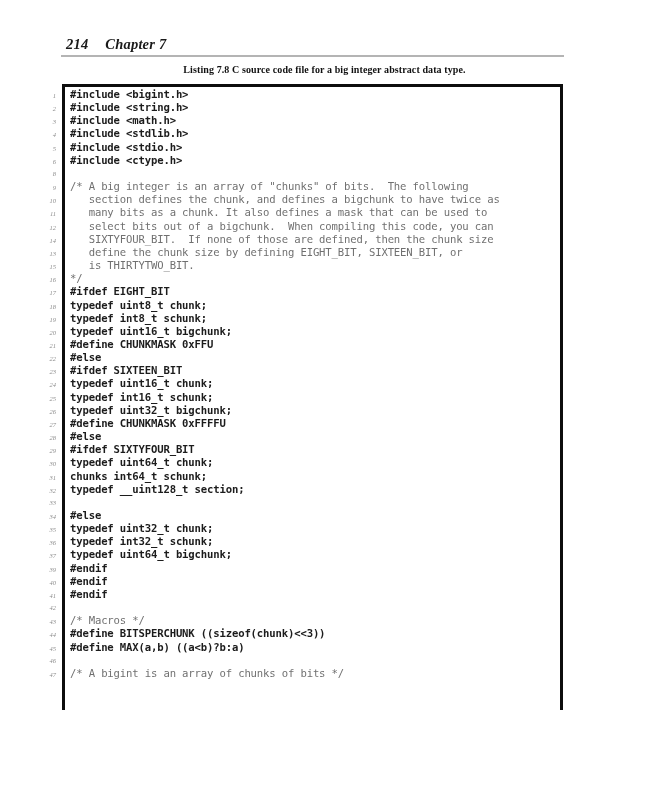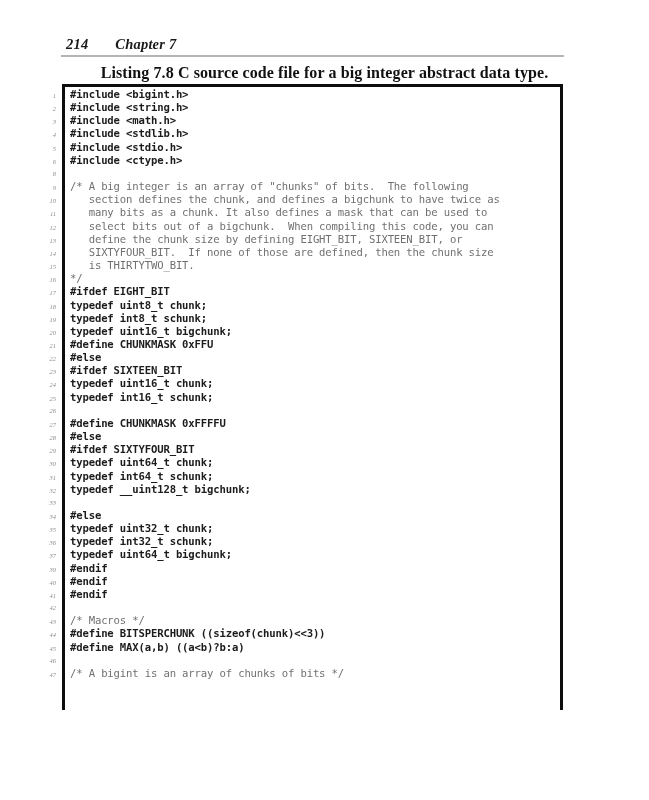--- a/index.html
+++ b/index.html
@@ -20,39 +20,39 @@
     position: absolute;
     left: 66px;
     top: 36px;
     font-family: "Liberation Serif", serif;
     font-weight: bold;
     font-style: italic;
     font-size: 14.5px;
     color: #1a1a1a;
     letter-spacing: 0.2px;
   }
-  .running-head .pagenum { margin-right: 27px; font-family: Liberation Serif, serif; }
+  .running-head .pagenum { margin-right: 17px; font-family: Liberation Serif, serif; }
   .head-rule {
     position: absolute;
     left: 61px;
     top: 55px;
     width: 503px;
     height: 2px;
     background: #b4b4b4;
   }
   
   .caption {
     position: absolute;
     left: 0;
     top: 64px;
     width: 649px;
     text-align: center;
     font-family: "Liberation Serif", serif;
     font-weight: bold;
-    font-size: 16px;
+    font-size: 10px;
     color: #111111;
     letter-spacing: 0.1px;
   }
   
   .frame {
     position: absolute;
     left: 62px;
     top: 84px;
     width: 501px;
     height: 626px;
@@ -149,28 +149,28 @@
       </div>
       <div class="row">
         <span class="ln">11</span>
         <span class="txt comment">   many bits as a chunk. It also defines a mask that can be used to</span>
       </div>
       <div class="row">
         <span class="ln">12</span>
         <span class="txt comment">   select bits out of a bigchunk.  When compiling this code, you can</span>
       </div>
       <div class="row">
+        <span class="ln">14</span>
+        <span class="txt comment">   SIXTYFOUR_BIT.  If none of those are defined, then the chunk size</span>
+      </div>
+      <div class="row">
         <span class="ln">13</span>
         <span class="txt comment">   define the chunk size by defining EIGHT_BIT, SIXTEEN_BIT, or</span>
       </div>
       <div class="row">
-        <span class="ln">14</span>
-        <span class="txt comment">   SIXTYFOUR_BIT.  If none of those are defined, then the chunk size</span>
-      </div>
-      <div class="row">
         <span class="ln">15</span>
         <span class="txt comment">   is THIRTYTWO_BIT.</span>
       </div>
       <div class="row">
         <span class="ln">16</span>
         <span class="txt comment">*/</span>
       </div>
       <div class="row">
         <span class="ln">17</span>
         <span class="txt code">#ifdef EIGHT_BIT</span>
@@ -202,44 +202,45 @@
       <div class="row">
         <span class="ln">24</span>
         <span class="txt code">typedef uint16_t chunk;</span>
       </div>
       <div class="row">
         <span class="ln">25</span>
         <span class="txt code">typedef int16_t schunk;</span>
       </div>
       <div class="row">
         <span class="ln">26</span>
+        <span class="txt code">typedef uint32_t bigchunk;</span>
       </div>
       <div class="row">
         <span class="ln">27</span>
         <span class="txt code">#define CHUNKMASK 0xFFFFU</span>
       </div>
       <div class="row">
         <span class="ln">28</span>
         <span class="txt code">#else</span>
       </div>
       <div class="row">
         <span class="ln">29</span>
         <span class="txt code">#ifdef SIXTYFOUR_BIT</span>
       </div>
       <div class="row">
         <span class="ln">30</span>
         <span class="txt code">typedef uint64_t chunk;</span>
       </div>
       <div class="row">
         <span class="ln">31</span>
-        <span class="txt code">typedef int64_t schunk;</span>
+        <span class="txt code">chunks int64_t schunk;</span>
       </div>
       <div class="row">
         <span class="ln">32</span>
-        <span class="txt code">typedef __uint128_t bigchunk;</span>
+        <span class="txt code">typedef __uint128_t section;</span>
       </div>
       <div class="row">
         <span class="ln">33</span>
       </div>
       <div class="row">
         <span class="ln">34</span>
         <span class="txt code">#else</span>
       </div>
       <div class="row">
         <span class="ln">35</span>

